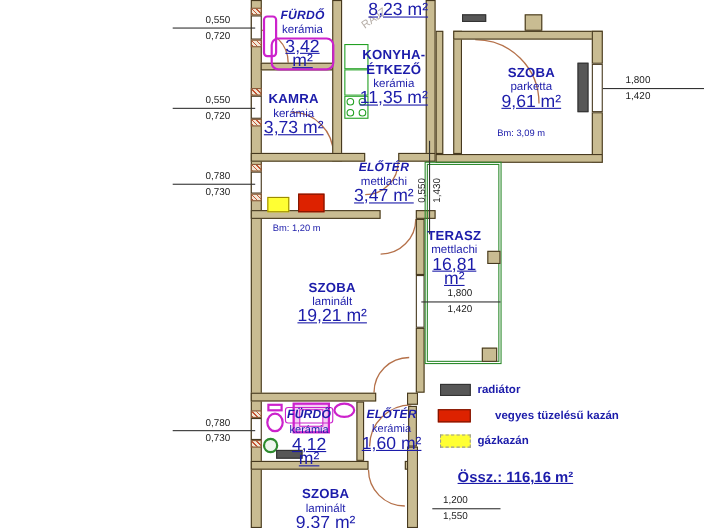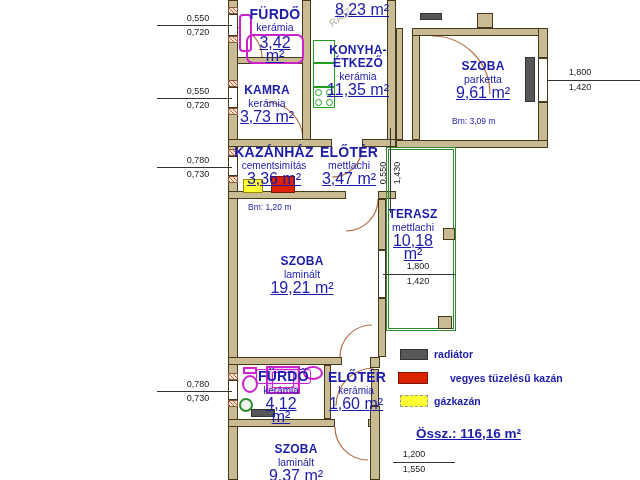--- a/index.html
+++ b/index.html
@@ -8,21 +8,21 @@
         font-family:"Liberation Sans",sans-serif;}
   .wall{position:absolute;background:#c9bc92;border:1px solid #46391f;}
   .win{position:absolute;background:#fff;border:1px solid #46391f;}
   .hatch{position:absolute;background:repeating-linear-gradient(45deg,#c75433 0 1px,#f2e6d4 1px 3px);border:1px solid #8a5b3a;}
   .dimline{position:absolute;background:#333;height:1px;}
   .vdimline{position:absolute;background:#333;width:1px;}
   .dim{position:absolute;width:44px;text-align:center;font-size:9px;color:#1b1b1b;line-height:11px;}
   .vdim{position:absolute;font-size:9px;color:#1b1b1b;transform:rotate(-90deg);transform-origin:0 0;width:40px;text-align:center;}
   .rlabel{position:absolute;text-align:center;color:#1c1caa;line-height:13px;}
   .rname{font-weight:bold;font-size:12px;letter-spacing:.2px;}
-  .rname.sm{font-size:14px;}
+  .rname.sm{font-size:11px;font-style:italic;}
   .rsub{font-size:10.5px;}
   .rarea{font-size:16px;text-decoration:underline;}
   .bm{position:absolute;color:#1c1caa;font-size:8.5px;font-weight:normal;}
   .hlbox{display:inline-block;border:2px solid #cc22cc;border-radius:7px;padding:0 3px;}
   .radiator{position:absolute;background:#575757;border:1px solid #333;}
   .swatch{position:absolute;}
   .terasz-box{position:absolute;border:1px solid #2e8b2e;outline:1px solid #2e8b2e;outline-offset:-3px;}
   .legend-label{position:absolute;color:#1c1caa;font-size:10.5px;font-weight:bold;}
   .total{position:absolute;color:#1c1caa;font-size:13.5px;font-weight:bold;text-decoration:underline;}
   .fixture{position:absolute;border:2px solid #cc22cc;background:#fff;}
@@ -144,43 +144,38 @@
     <div class="rarea">8,23 m²</div>
   </div>
 
   <div class="rlabel" style="left:450px;top:60px;width:66px">
     <div class="rname">SZOBA</div>
     <div class="rsub">parketta</div>
     <div class="rarea">9,61 m²</div>
   </div>
   <div class="bm" style="left:452px;top:116px">Bm: 3,09 m</div>
 
-  <div class="rlabel" style="left:232px;top:146px;width:84px">
-    <div class="rname sm">KAZÁNHÁZ</div>
-    <div class="rsub" style="font-size:10px">cementsimítás</div>
-    <div class="rarea">3,36 m²</div>
-  </div>
 
   <div class="rlabel" style="left:318px;top:146px;width:62px">
     <div class="rname sm">ELŐTÉR</div>
     <div class="rsub">mettlachi</div>
     <div class="rarea">3,47 m²</div>
   </div>
   <div class="bm" style="left:248px;top:202px">Bm: 1,20 m</div>
 
   <div class="rlabel" style="left:268px;top:255px;width:68px">
     <div class="rname">SZOBA</div>
     <div class="rsub">laminált</div>
     <div class="rarea">19,21 m²</div>
   </div>
 
   <div class="rlabel" style="left:382px;top:208px;width:62px">
     <div class="rname">TERASZ</div>
     <div class="rsub">mettlachi</div>
-    <div class="rarea">10,18 m²</div>
+    <div class="rarea">16,81 m²</div>
   </div>
 
   <div class="rlabel" style="left:256px;top:369px;width:50px">
     <div><span class="hlbox rname sm" style="border-width:1.5px;border-radius:3px;padding:0 1px">FÜRDŐ</span></div>
     <div class="rsub" style="font-size:10px">kerámia</div>
     <div class="rarea">4,12 m²</div>
   </div>
 
   <div class="rlabel" style="left:328px;top:371px;width:56px">
     <div class="rname sm">ELŐTÉR</div>

